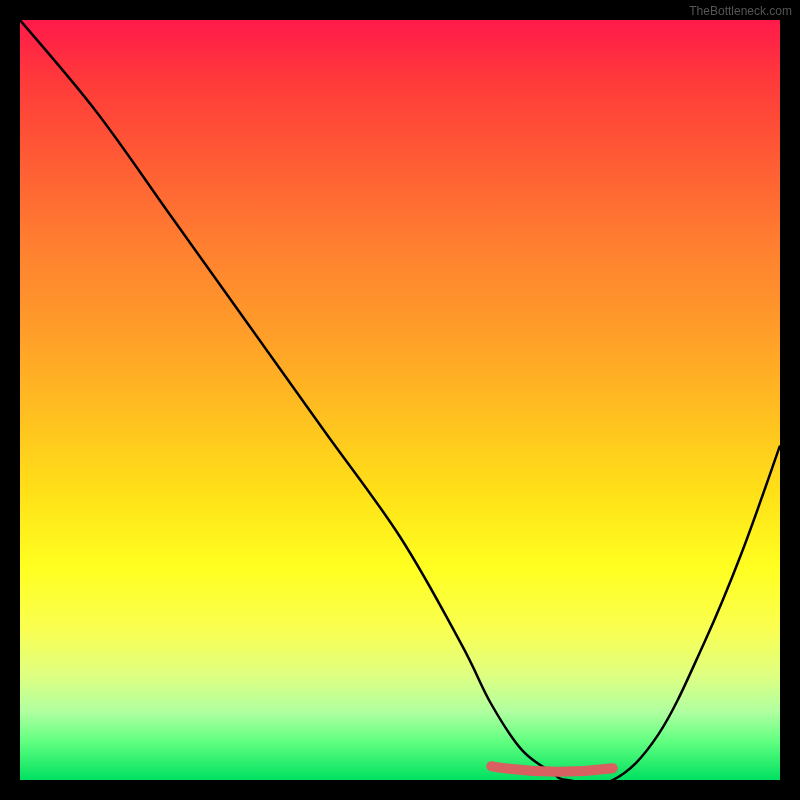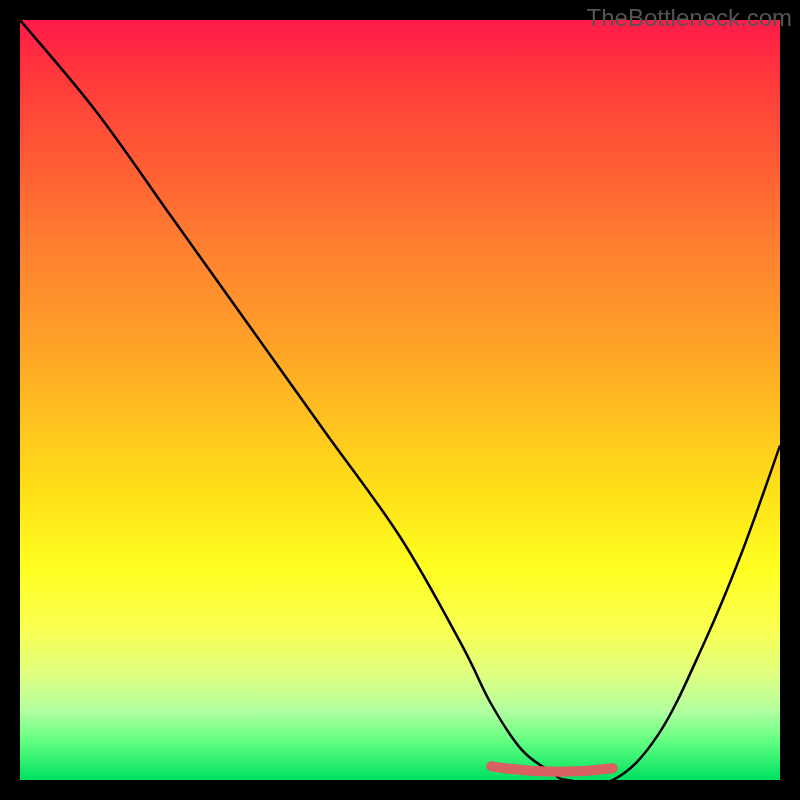--- a/index.html
+++ b/index.html
@@ -9,21 +9,21 @@
     background: #000;
     position: relative;
     overflow: hidden;
     font-family: Arial, sans-serif;
   }
   .watermark {
     position: absolute;
     top: 4px;
     right: 8px;
     color: #555;
-    font-size: 24px;
+    font-size: 12px;
     font-weight: normal;
     z-index: 10;
   }
   .chart-area {
     position: absolute;
     left: 20px;
     top: 20px;
     width: 760px;
     height: 760px;
     background: linear-gradient(to bottom,

